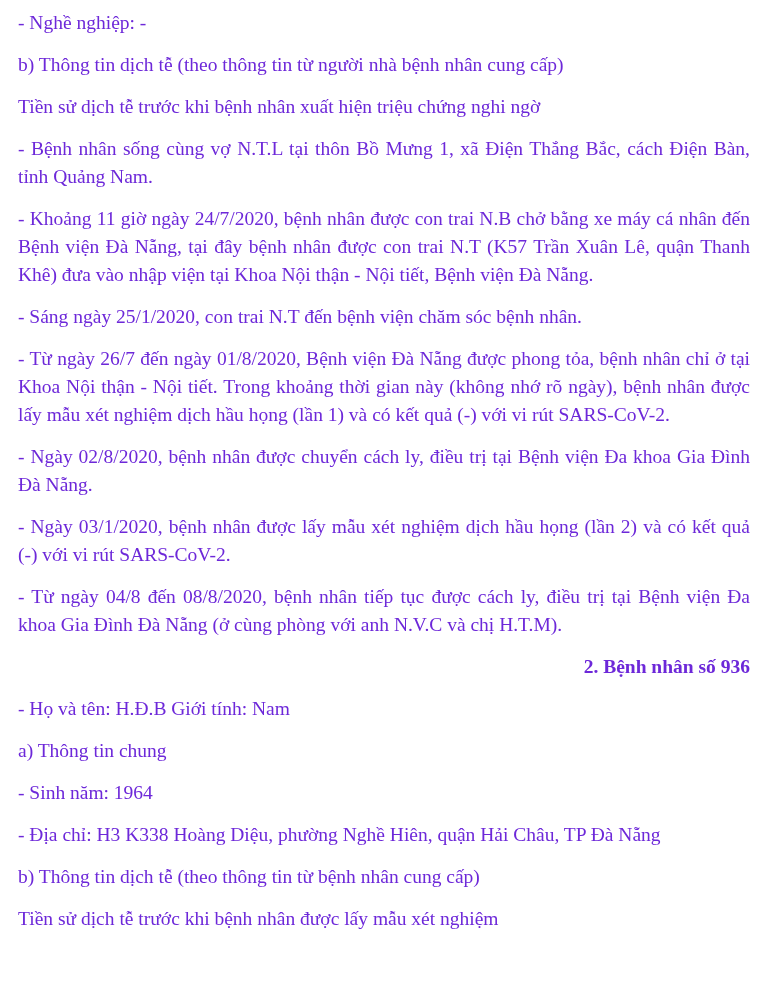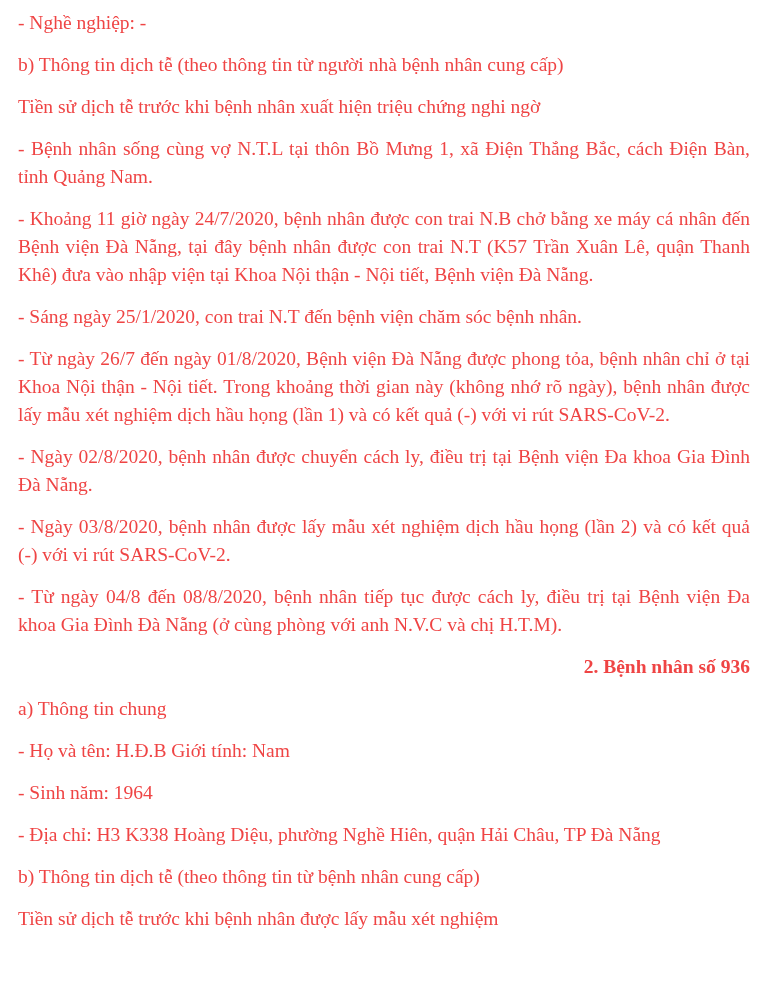--- a/index.html
+++ b/index.html
@@ -6,21 +6,21 @@
   html, body {
     width: 768px;
     height: 994px;
     background: #ffffff;
     overflow: hidden;
   }
   .doc-page {
     width: 768px;
     height: 994px;
     background: #ffffff;
-    color: #ef4444;
+    color: #6d28d9;
     padding: 9px 18px 12px 18px;
     font-family: "Liberation Serif", "DejaVu Serif", serif;
     font-size: 19.5px;
     line-height: 28px;
   }
   .doc-page p {
     margin: 0 0 14px 0;
     text-align: justify;
   }
   .doc-page p.heading {
@@ -33,22 +33,22 @@
 
 <div class="doc-page">
   <p>- Nghề nghiệp: -</p>
   <p>b) Thông tin dịch tễ (theo thông tin từ người nhà bệnh nhân cung cấp)</p>
   <p>Tiền sử dịch tễ trước khi bệnh nhân xuất hiện triệu chứng nghi ngờ</p>
   <p>- Bệnh nhân sống cùng vợ N.T.L tại thôn Bồ Mưng 1, xã Điện Thắng Bắc, cách Điện Bàn, tỉnh Quảng Nam.</p>
   <p>- Khoảng 11 giờ ngày 24/7/2020, bệnh nhân được con trai N.B chở bằng xe máy cá nhân đến Bệnh viện Đà Nẵng, tại đây bệnh nhân được con trai N.T (K57 Trần Xuân Lê, quận Thanh Khê) đưa vào nhập viện tại Khoa Nội thận - Nội tiết, Bệnh viện Đà Nẵng.</p>
   <p>- Sáng ngày 25/1/2020, con trai N.T đến bệnh viện chăm sóc bệnh nhân.</p>
   <p>- Từ ngày 26/7 đến ngày 01/8/2020, Bệnh viện Đà Nẵng được phong tỏa, bệnh nhân chỉ ở tại Khoa Nội thận - Nội tiết. Trong khoảng thời gian này (không nhớ rõ ngày), bệnh nhân được lấy mẫu xét nghiệm dịch hầu họng (lần 1) và có kết quả (-) với vi rút SARS-CoV-2.</p>
   <p>- Ngày 02/8/2020, bệnh nhân được chuyển cách ly, điều trị tại Bệnh viện Đa khoa Gia Đình Đà Nẵng.</p>
-  <p>- Ngày 03/8/2020, bệnh nhân được lấy mẫu xét nghiệm dịch hầu họng (lần 2) và có kết quả (-) với vi rút SARS-CoV-2.</p>
+  <p>- Ngày 03/1/2020, bệnh nhân được lấy mẫu xét nghiệm dịch hầu họng (lần 2) và có kết quả (-) với vi rút SARS-CoV-2.</p>
   <p>- Từ ngày 04/8 đến 08/8/2020, bệnh nhân tiếp tục được cách ly, điều trị tại Bệnh viện Đa khoa Gia Đình Đà Nẵng (ở cùng phòng với anh N.V.C và chị H.T.M).</p>
   <p class="heading">2. Bệnh nhân số 936</p>
+  <p>- Họ và tên: H.Đ.B Giới tính: Nam</p>
   <p>a) Thông tin chung</p>
-  <p>- Họ và tên: H.Đ.B Giới tính: Nam</p>
   <p>- Sinh năm: 1964</p>
   <p>- Địa chỉ: H3 K338 Hoàng Diệu, phường Nghề Hiên, quận Hải Châu, TP Đà Nẵng</p>
   <p>b) Thông tin dịch tễ (theo thông tin từ bệnh nhân cung cấp)</p>
   <p>Tiền sử dịch tễ trước khi bệnh nhân được lấy mẫu xét nghiệm</p>
 </div>
 
 </body></html>

